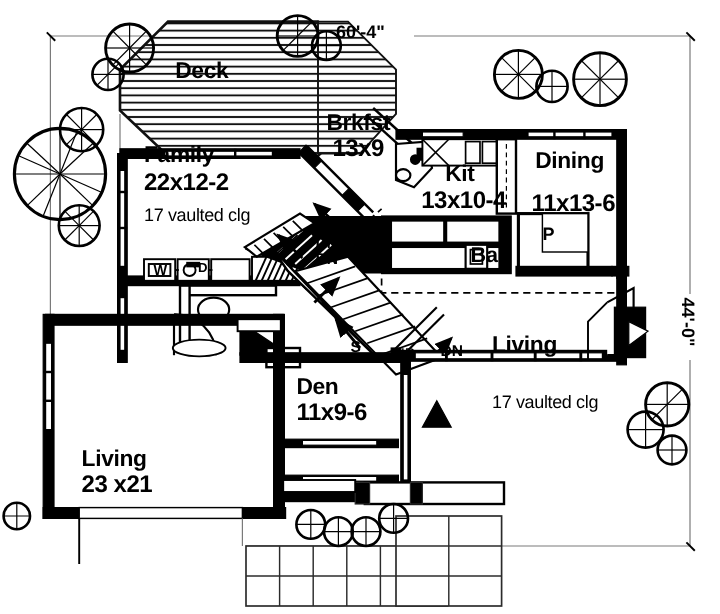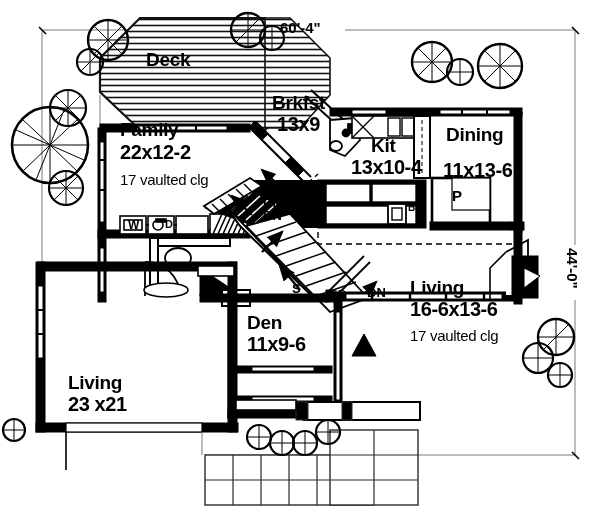--- a/index.html
+++ b/index.html
@@ -486,32 +486,31 @@
   <div class="lbl room-name" style="left:272px;top:93px;">Brkfst</div>
   <div class="lbl room-dim" style="left:277px;top:114px;">13x9</div>
 
   <div class="lbl room-name" style="left:371px;top:136px;text-align:center;">Kit</div>
   <div class="lbl room-dim" style="left:351px;top:157px;">13x10-4</div>
 
   <div class="lbl room-name" style="left:446px;top:125px;">Dining</div>
   <div class="lbl room-dim" style="left:443px;top:160px;">11x13-6</div>
 
   <div class="lbl room-name" style="left:410px;top:278px;">Living</div>
-  <div class="lbl room-dim" style="left:410px;top:299px;">16-6x13-6</div>
   <div class="lbl room-note" style="left:410px;top:328px;">17 vaulted clg</div>
 
   <div class="lbl room-name" style="left:247px;top:313px;">Den</div>
   <div class="lbl room-dim" style="left:247px;top:334px;">11x9-6</div>
 
   <div class="lbl room-name" style="left:68px;top:373px;">Living</div>
   <div class="lbl room-dim" style="left:68px;top:394px;">23 x21</div>
 
   <div class="lbl small" style="left:128px;top:219px;font-size:12px;">W</div>
   <div class="lbl small" style="left:165px;top:219px;font-size:11px;">D</div>
-  <div class="lbl" style="left:360px;top:203px;font-size:10px;font-weight:bold;padding-left:48px;">Bar</div>
+  <div class="lbl" style="left:344px;top:203px;font-size:18px;font-weight:bold;padding-left:48px;">Bar</div>
   <div class="lbl" style="left:452px;top:188px;font-size:15px;font-weight:bold;">P</div>
   <div class="lbl" style="left:292px;top:282px;font-size:13px;font-weight:bold;">S</div>
 
   <div class="lbl" style="left:263px;top:196px;font-size:13px;font-weight:bold;">DN</div>
   <div class="lbl" style="left:263px;top:209px;font-size:13px;font-weight:bold;">DN</div>
   <div class="lbl" style="left:328px;top:288px;font-size:13px;font-weight:normal;">UP</div>
   <div class="lbl" style="left:367px;top:286px;font-size:13px;font-weight:bold;">DN</div>
 
   <div class="lbl dimtext" style="left:280px;top:20px;">60'-4"</div>
   <div class="lbl dimtext rot" style="left:580px;top:248px;">44'-0"</div>

